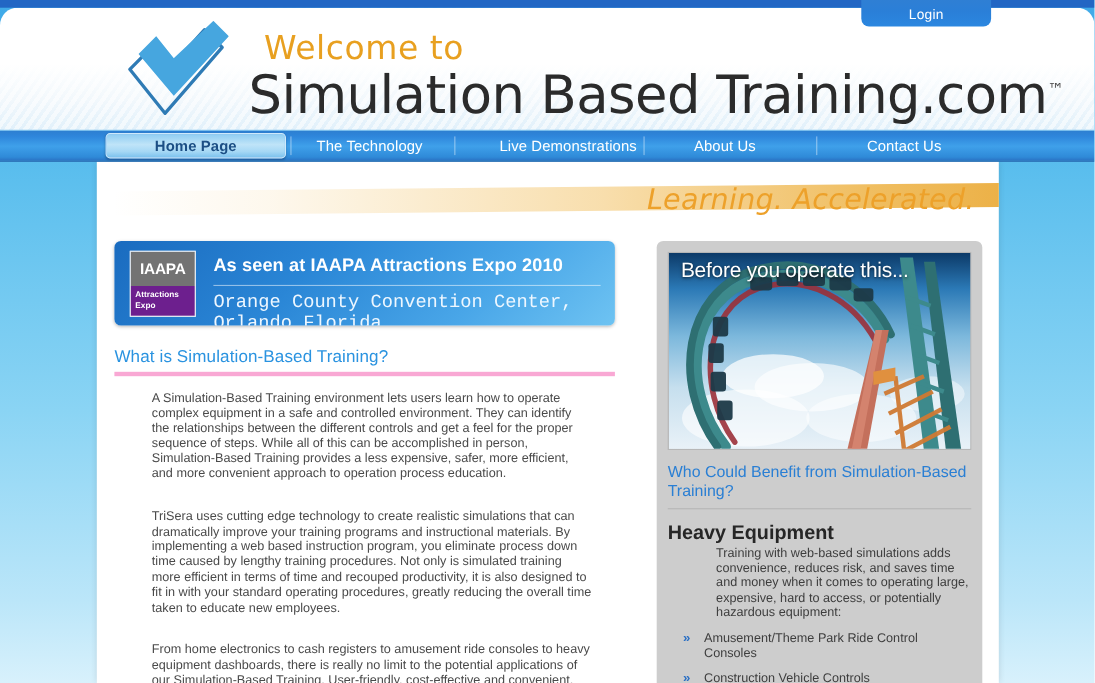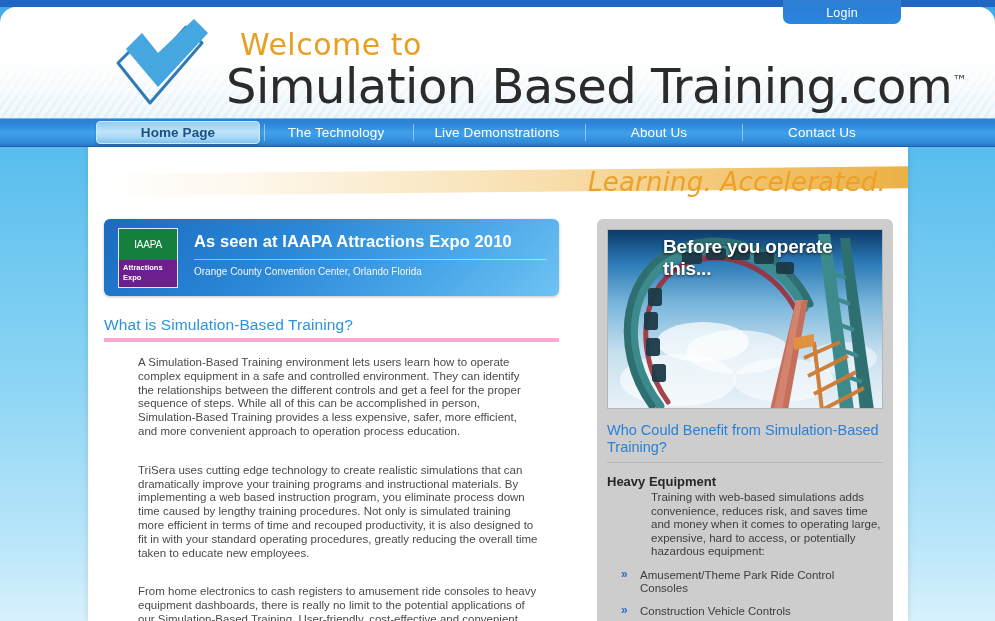--- a/index.html
+++ b/index.html
@@ -203,24 +203,24 @@
     position: absolute;
     left: 14px;
     top: 9px;
     width: 60px;
     height: 60px;
     border: 1px solid #dfe8f2;
     background: #ffffff;
   }
   .expo-logo-top {
     height: 31px;
-    background: #15803d;
+    background: #737373;
     color: #ffffff;
-    font-size: 10px;
-    font-weight: normal;
+    font-size: 14px;
+    font-weight: bold;
     text-align: center;
     line-height: 31px;
     letter-spacing: -0.2px;
   }
   .expo-logo-bot {
     height: 27px;
     background: #6d1f8e;
     color: #ffffff;
     font-size: 7.5px;
     font-weight: bold;
@@ -242,21 +242,22 @@
     top: 40px;
     width: 352px;
     height: 1px;
     background: rgba(255,255,255,.5);
   }
   .expo-sub {
     position: absolute;
     left: 90px;
     top: 47px;
     color: #eef7ff;
-    font-size: 10px;
+    font-size: 17px;
+    font-family: Liberation Mono, monospace;
   }
 
   .sec-heading {
     margin-top: 20px;
     color: #2a93e0;
     font-size: 15.5px;
     font-weight: normal;
     padding-bottom: 4px;
     border-bottom: 4px solid #f9a8d4;
     width: 455px;
@@ -296,40 +297,39 @@
     background: linear-gradient(to bottom, #0d3e6e 0%, #2a79b8 22%, #7fb9dd 48%, #c9e0ee 72%, #e8f1f7 100%);
     border: 1px solid #b5b5b5;
   }
   .coaster-card svg { position: absolute; top: 0; left: 0; }
   .coaster-caption {
     position: absolute;
     left: 11px;
     top: 6px;
     color: #ffffff;
     font-size: 19px;
-    font-weight: bold;
+    font-weight: normal;
     text-shadow: 0 1px 3px rgba(0,0,0,.75);
     letter-spacing: -0.2px;
     z-index: 4;
-    margin-left: 44px;
   }
 
   .side-heading {
     margin-top: 13px;
     color: #2a7fd4;
     font-size: 14.5px;
     font-weight: normal;
     line-height: 17px;
     padding-bottom: 6px;
     border-bottom: 1px solid #b6b6b6;
   }
   .side-sub {
     margin-top: 11px;
     color: #262626;
-    font-size: 13px;
+    font-size: 18px;
     font-weight: bold;
   }
   .side-body {
     margin-top: 2px;
     color: #3d3d3d;
     font-size: 11.5px;
     line-height: 13.5px;
     margin-left: 44px;
   }
   .side-list {
@@ -379,21 +379,21 @@
     <span>Simulation Based Training.com</span><span class="tm">™</span>
   </div>
 </div>
 
 <div class="navbar">
   <div class="nav-inner">
     <div class="nav-item active" style="left:96px; width:164px;">Home Page</div>
     <div class="nav-sep" style="left:264px;"></div>
     <div class="nav-item" style="left:266px; width:140px;">The Technology</div>
     <div class="nav-sep" style="left:413px;"></div>
-    <div class="nav-item" style="left:415px; width:164px;">Live Demonstrations</div>
+    <div class="nav-item" style="left:415px; width:164px;text-align:right;">Live Demonstrations</div>
     <div class="nav-sep" style="left:585px;"></div>
     <div class="nav-item" style="left:594px; width:130px;">About Us</div>
     <div class="nav-sep" style="left:742px;"></div>
     <div class="nav-item" style="left:756px; width:132px;">Contact Us</div>
   </div>
 </div>
 
 <div class="page-panel">
 
   <div class="tagline-bar"></div>

